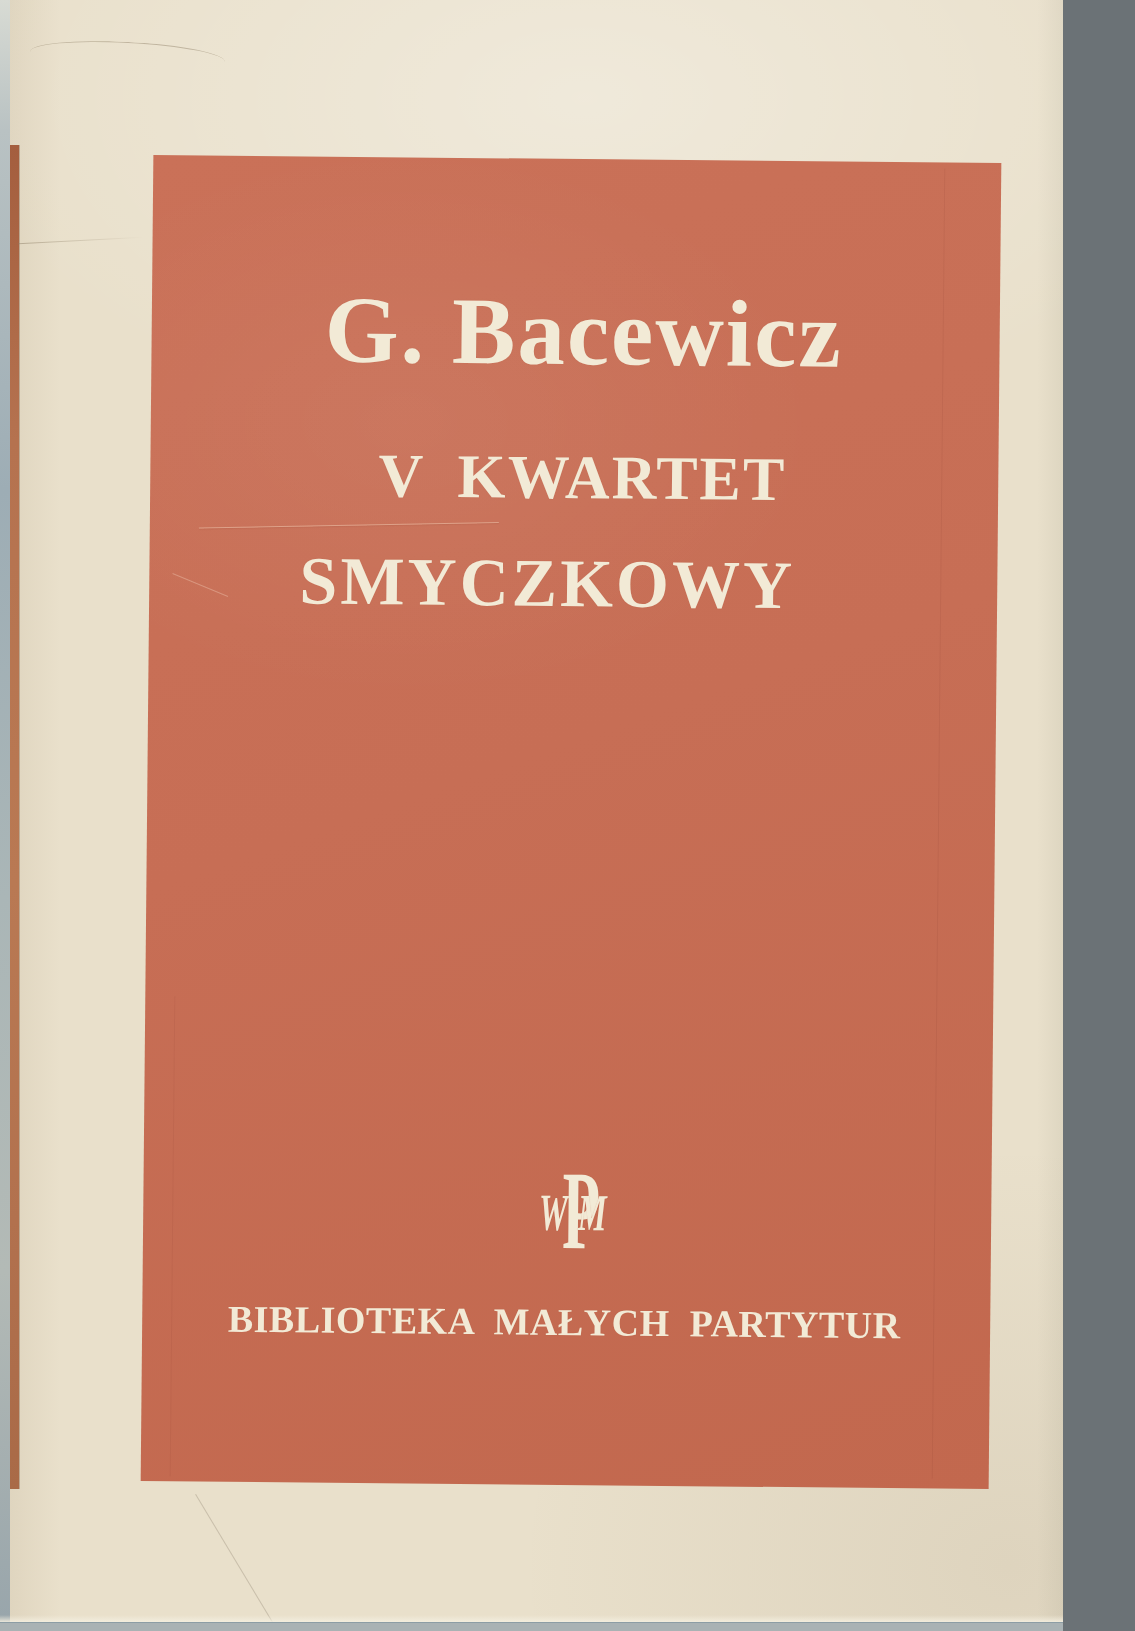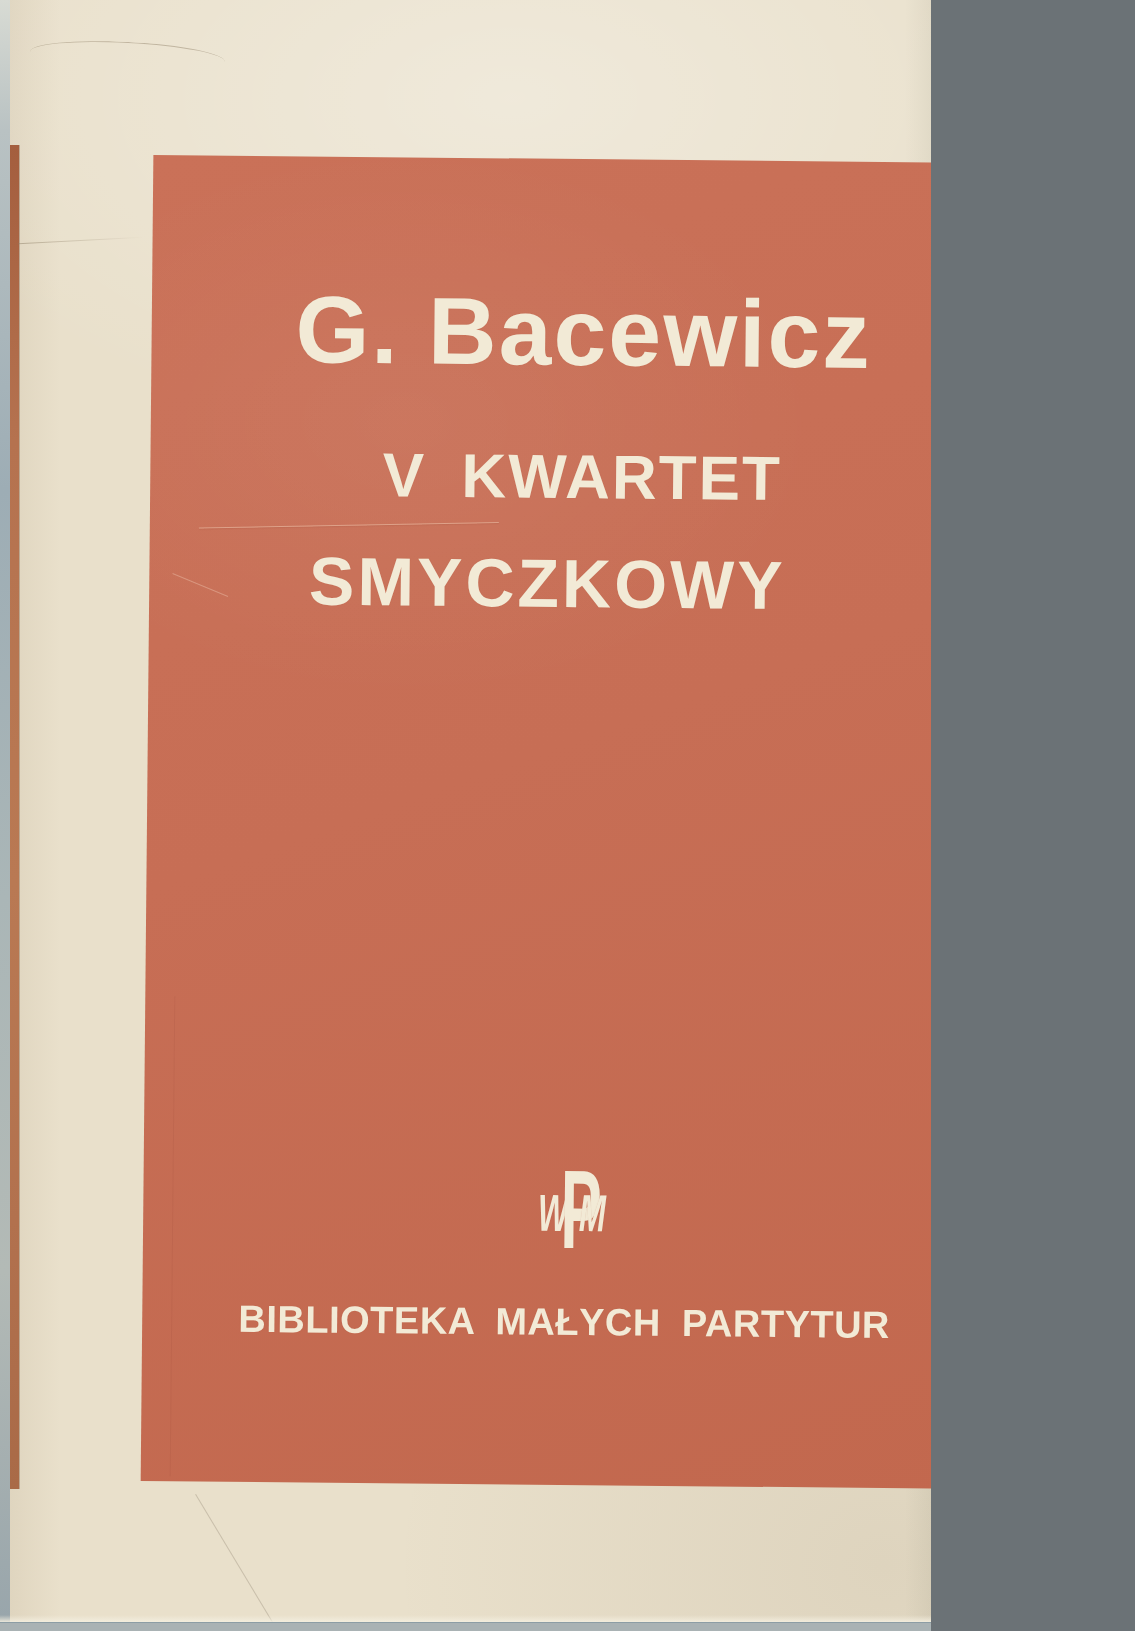--- a/index.html
+++ b/index.html
@@ -1,26 +1,26 @@
 <!DOCTYPE html>
 <html><head>
 <meta charset="utf-8">
 <style>
   html,body{margin:0;padding:0;background:#6b7276;}
   .scan{
     position:relative;
-    width:931px;height:1631px;
+    width:1063px;height:1631px;
     overflow:hidden;
     background:
       radial-gradient(900px 500px at 55% 6%, rgba(255,255,255,0.30), rgba(255,255,255,0) 70%),
       radial-gradient(700px 600px at 95% 96%, rgba(125,105,75,0.10), rgba(125,105,75,0) 70%),
       linear-gradient(to right, rgba(150,130,100,0.14) 0px, rgba(150,130,100,0) 60px),
       linear-gradient(to left, rgba(140,140,118,0.12) 0px, rgba(140,140,118,0) 26px),
       #e9e0cb;
-    font-family:Liberation Sans, sans-serif;
+    font-family:Liberation Serif, serif;
   }
 
   
   .scanner-left{
     position:absolute;left:0;top:0;width:10px;height:1631px;
     background:linear-gradient(to bottom,#d8dbd4 0%,#b9c2c3 8%,#9dadb5 30%,#aab6b7 55%,#b3bab6 78%,#98a5ab 100%);
   }
   .paper-bottom-edge{
     position:absolute;left:0;top:1615px;width:1135px;height:8px;
     background:linear-gradient(to bottom, rgba(255,252,240,0), #f4efe0);

